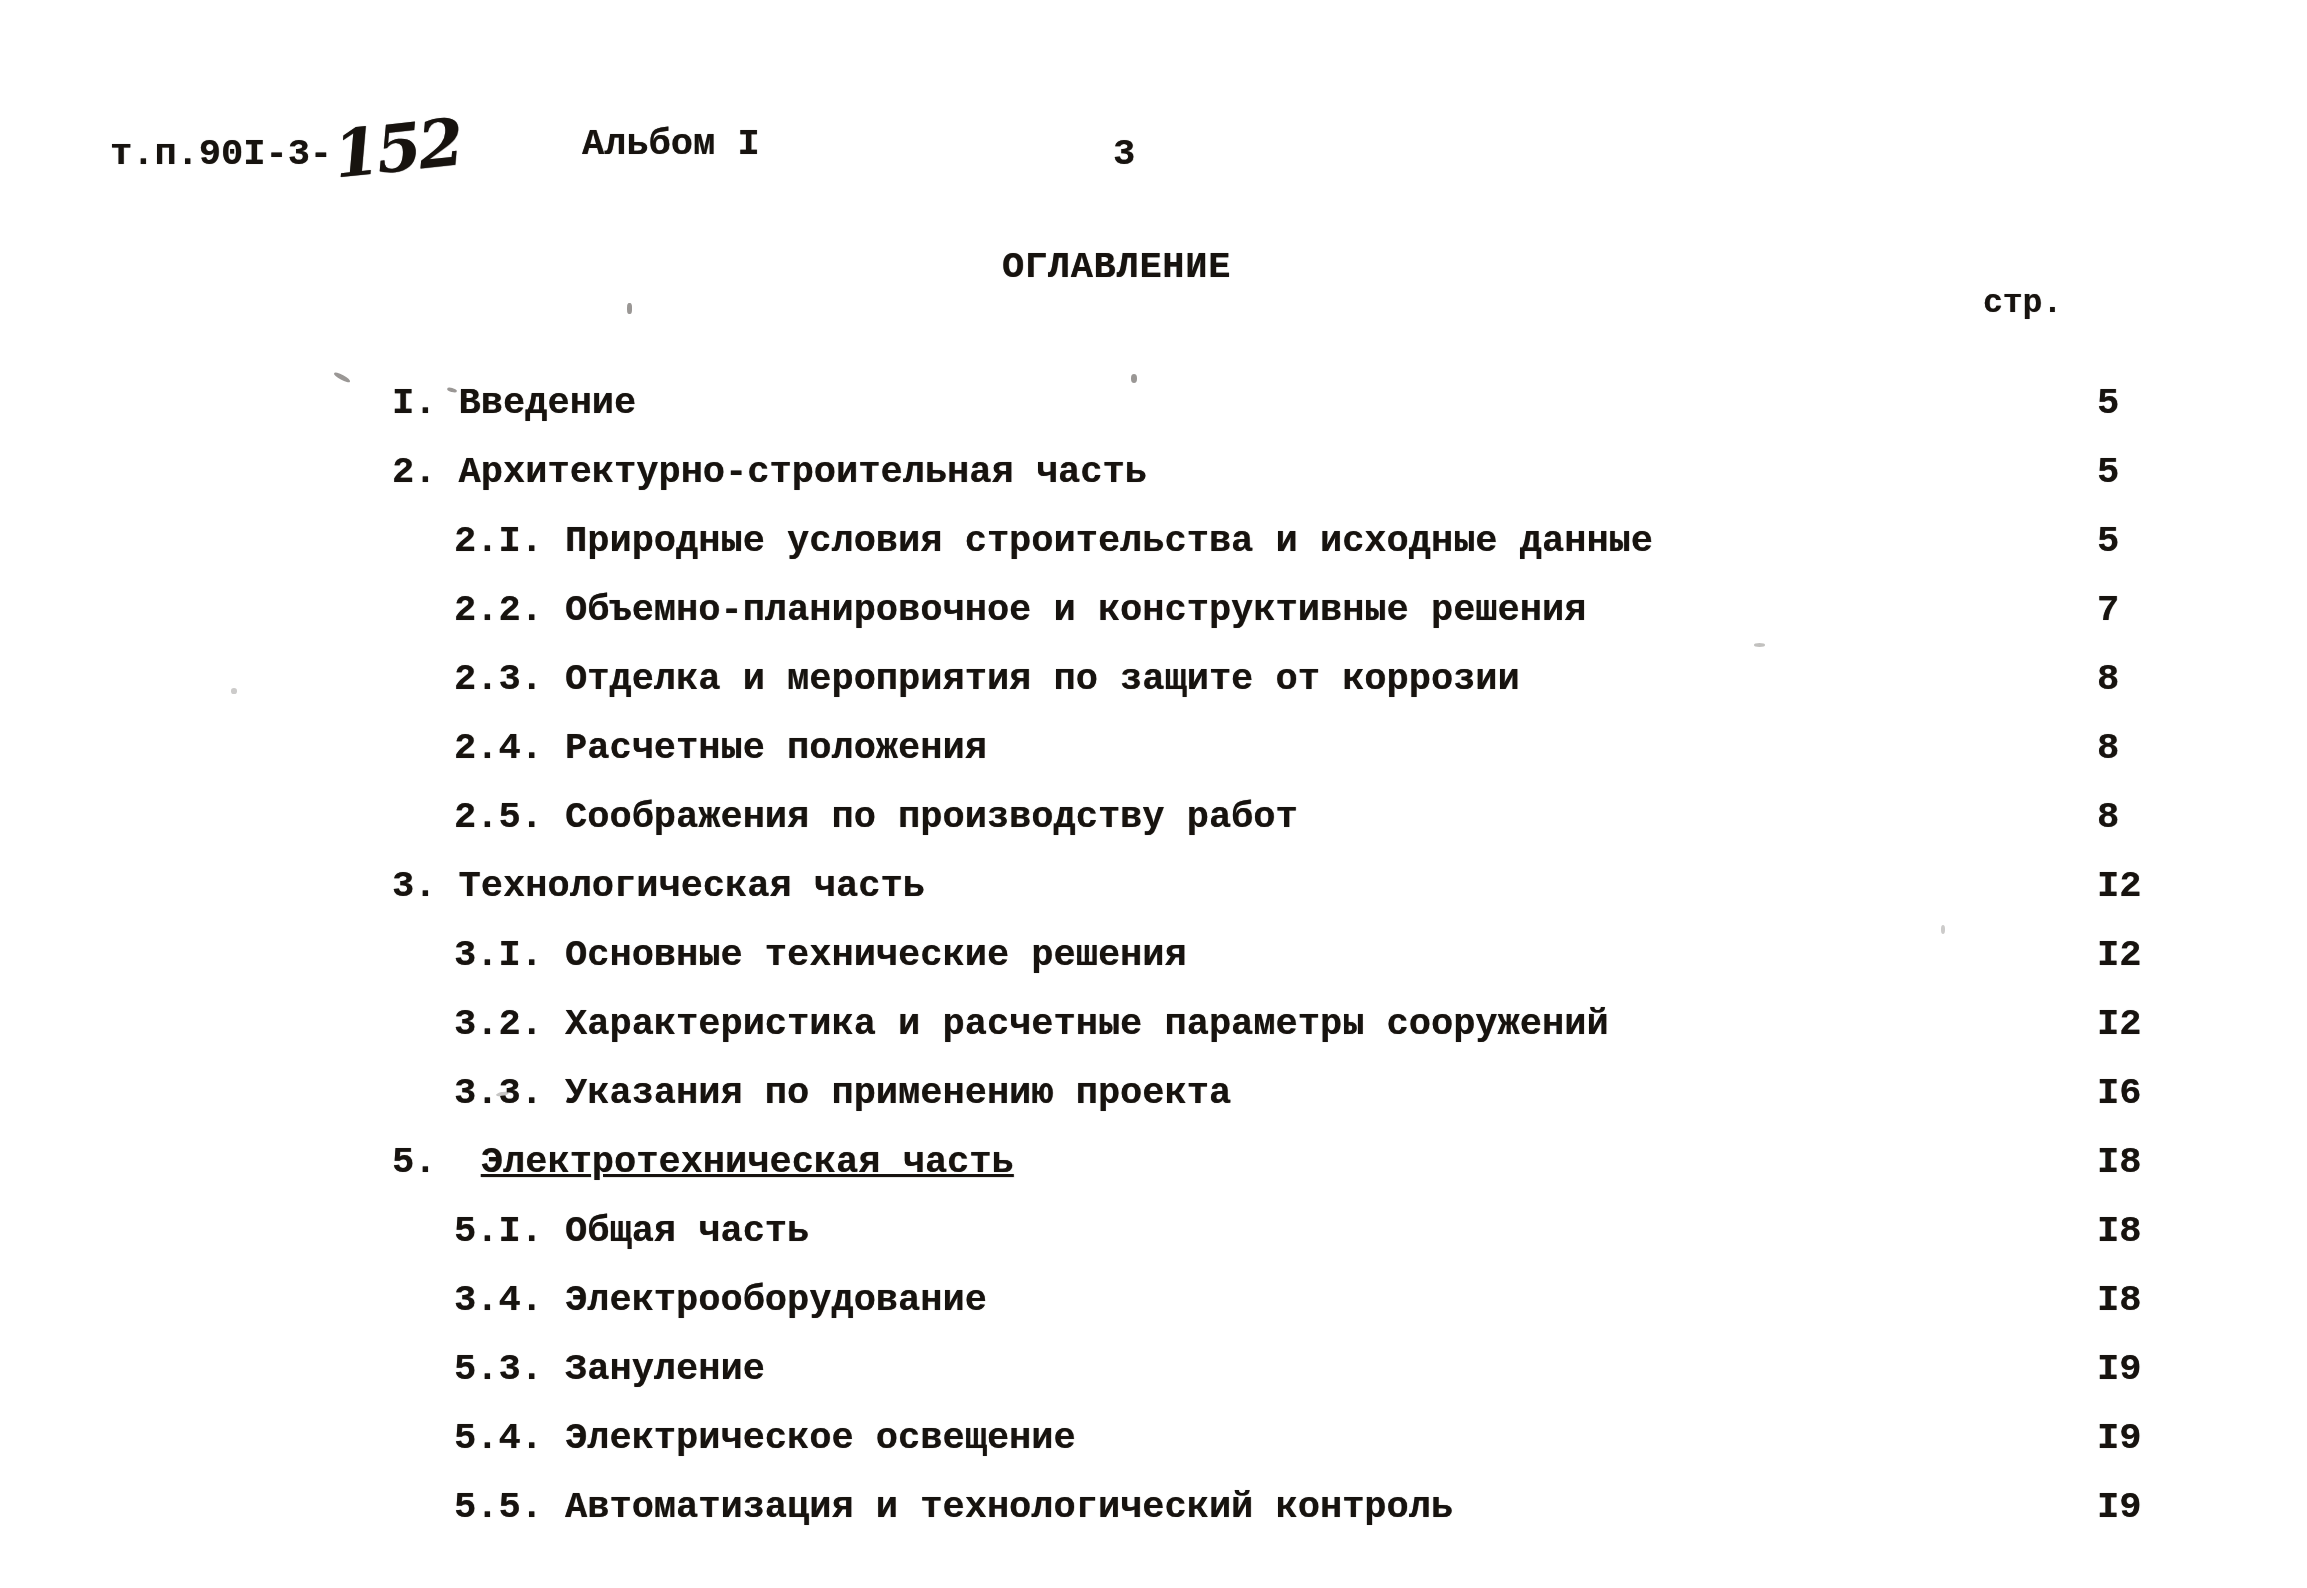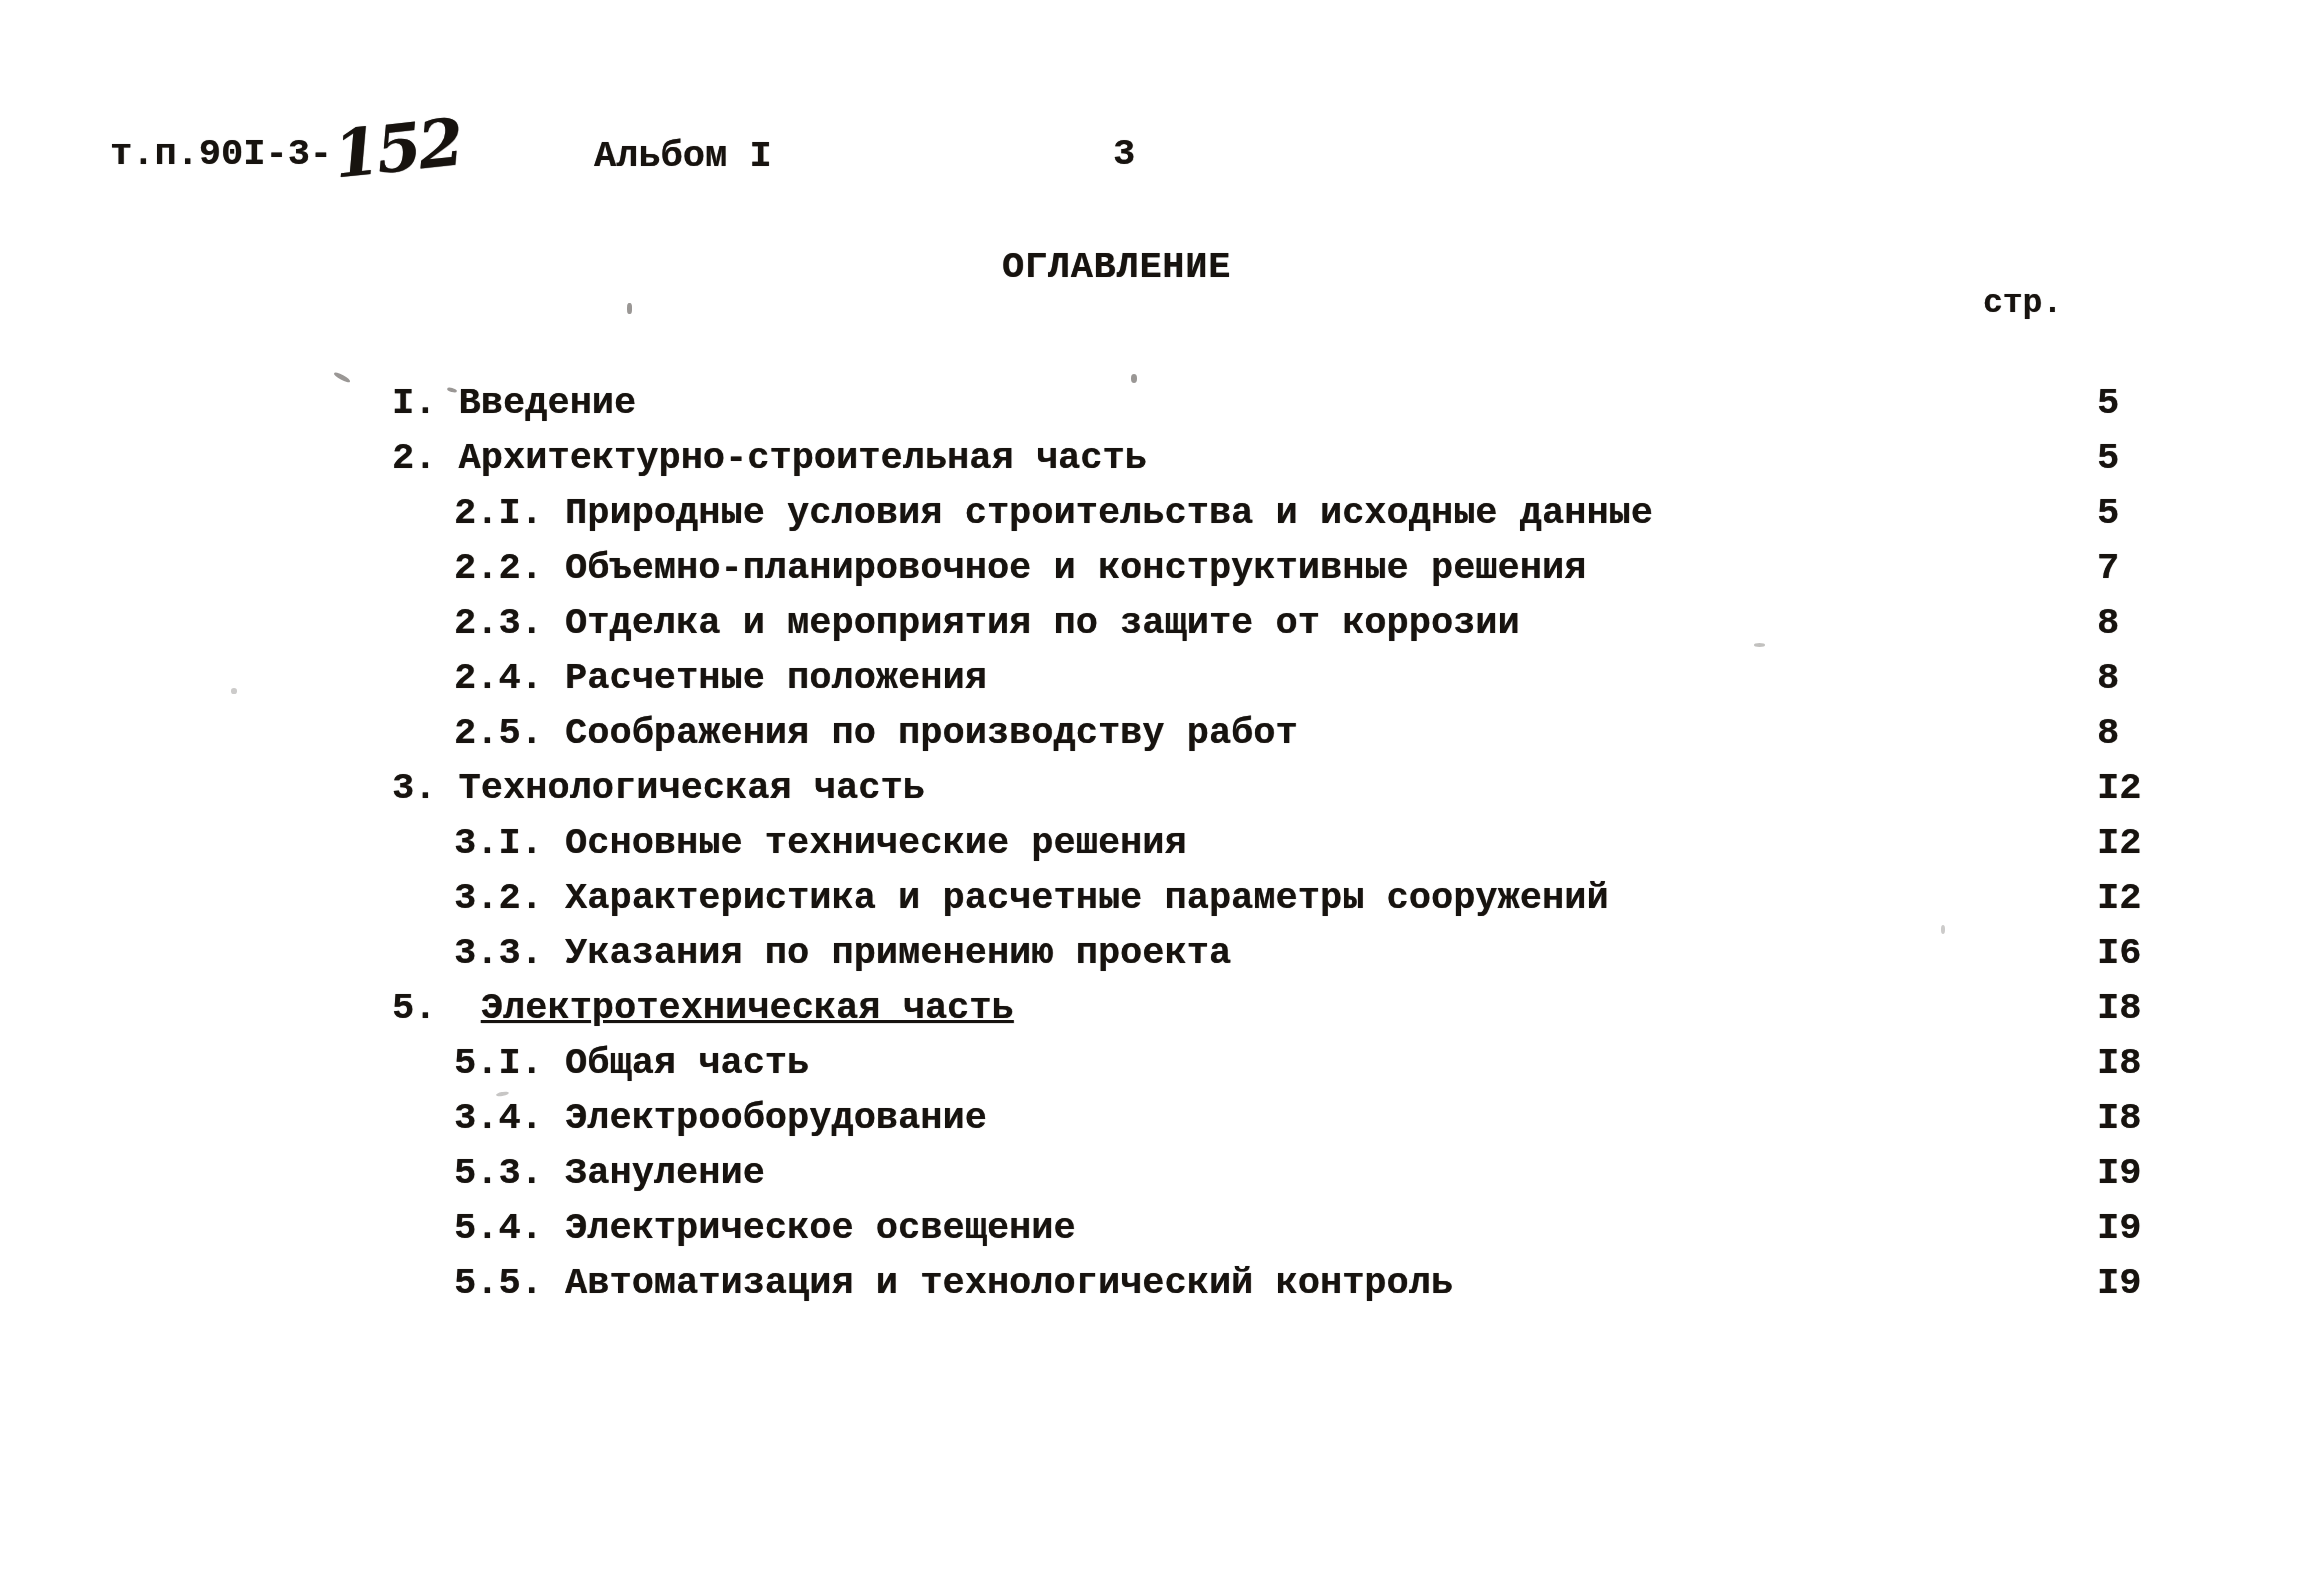--- a/index.html
+++ b/index.html
@@ -35,24 +35,23 @@
     font-weight: 700;
     font-size: 65px;
     line-height: 0;
     transform: rotate(-6deg) translateY(7px);
     margin-left: 1.4px;
     letter-spacing: -2.8px;
   }
   .album {
     position: absolute;
     left: 582px;
-    top: 135px;
-    font-size: 37px;
-    white-space: nowrap;
-    margin-left: 12px;
+    top: 123px;
+    font-size: 37px;
+    white-space: nowrap;
   }
   .sheet-num {
     position: absolute;
     left: 1113px;
     top: 133px;
     font-size: 37px;
   }
   
   .title {
     position: absolute;
@@ -69,20 +68,21 @@
     font-size: 33px;
   }
   
   .toc {
     position: absolute;
     left: 392px;
     top: 382px;
     width: 1841px;
     display: flex;
     flex-direction: column;
+    gap: 14px;
   }
   .row {
     position: relative;
     height: 55px;
     font-size: 37px;
     white-space: nowrap;
   }
   .row.lvl2 { padding-left: 62px; }
   .row.gap-before { margin-top: 14px; }
   .label { margin-left: 0.6em; }

